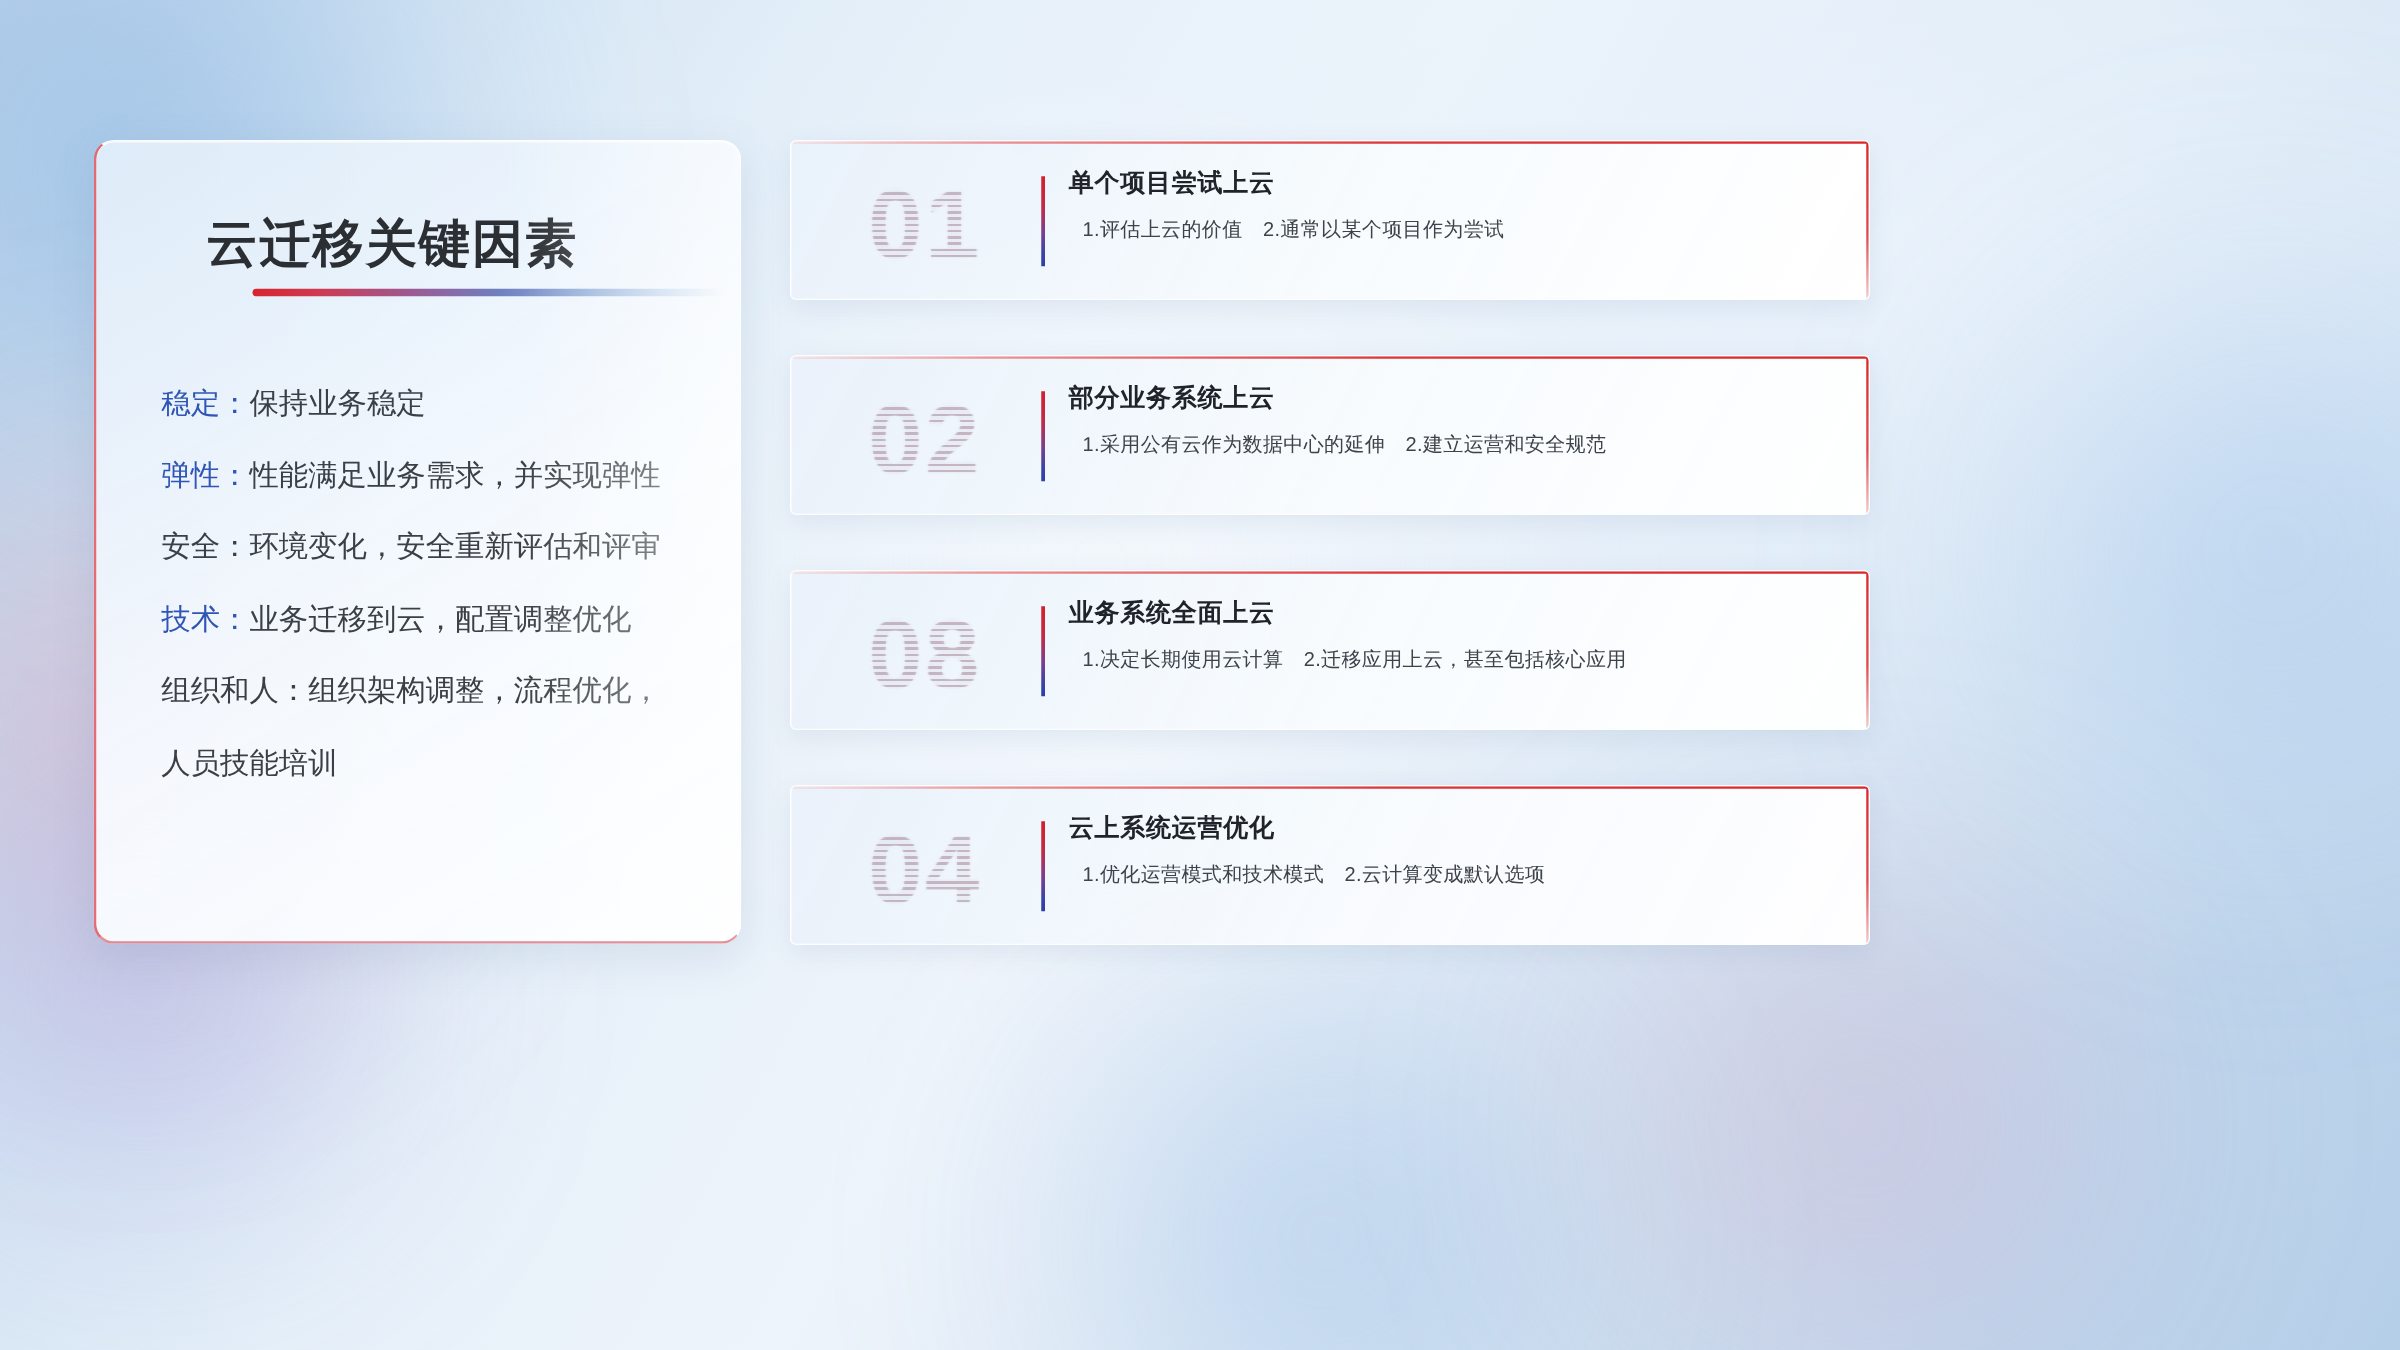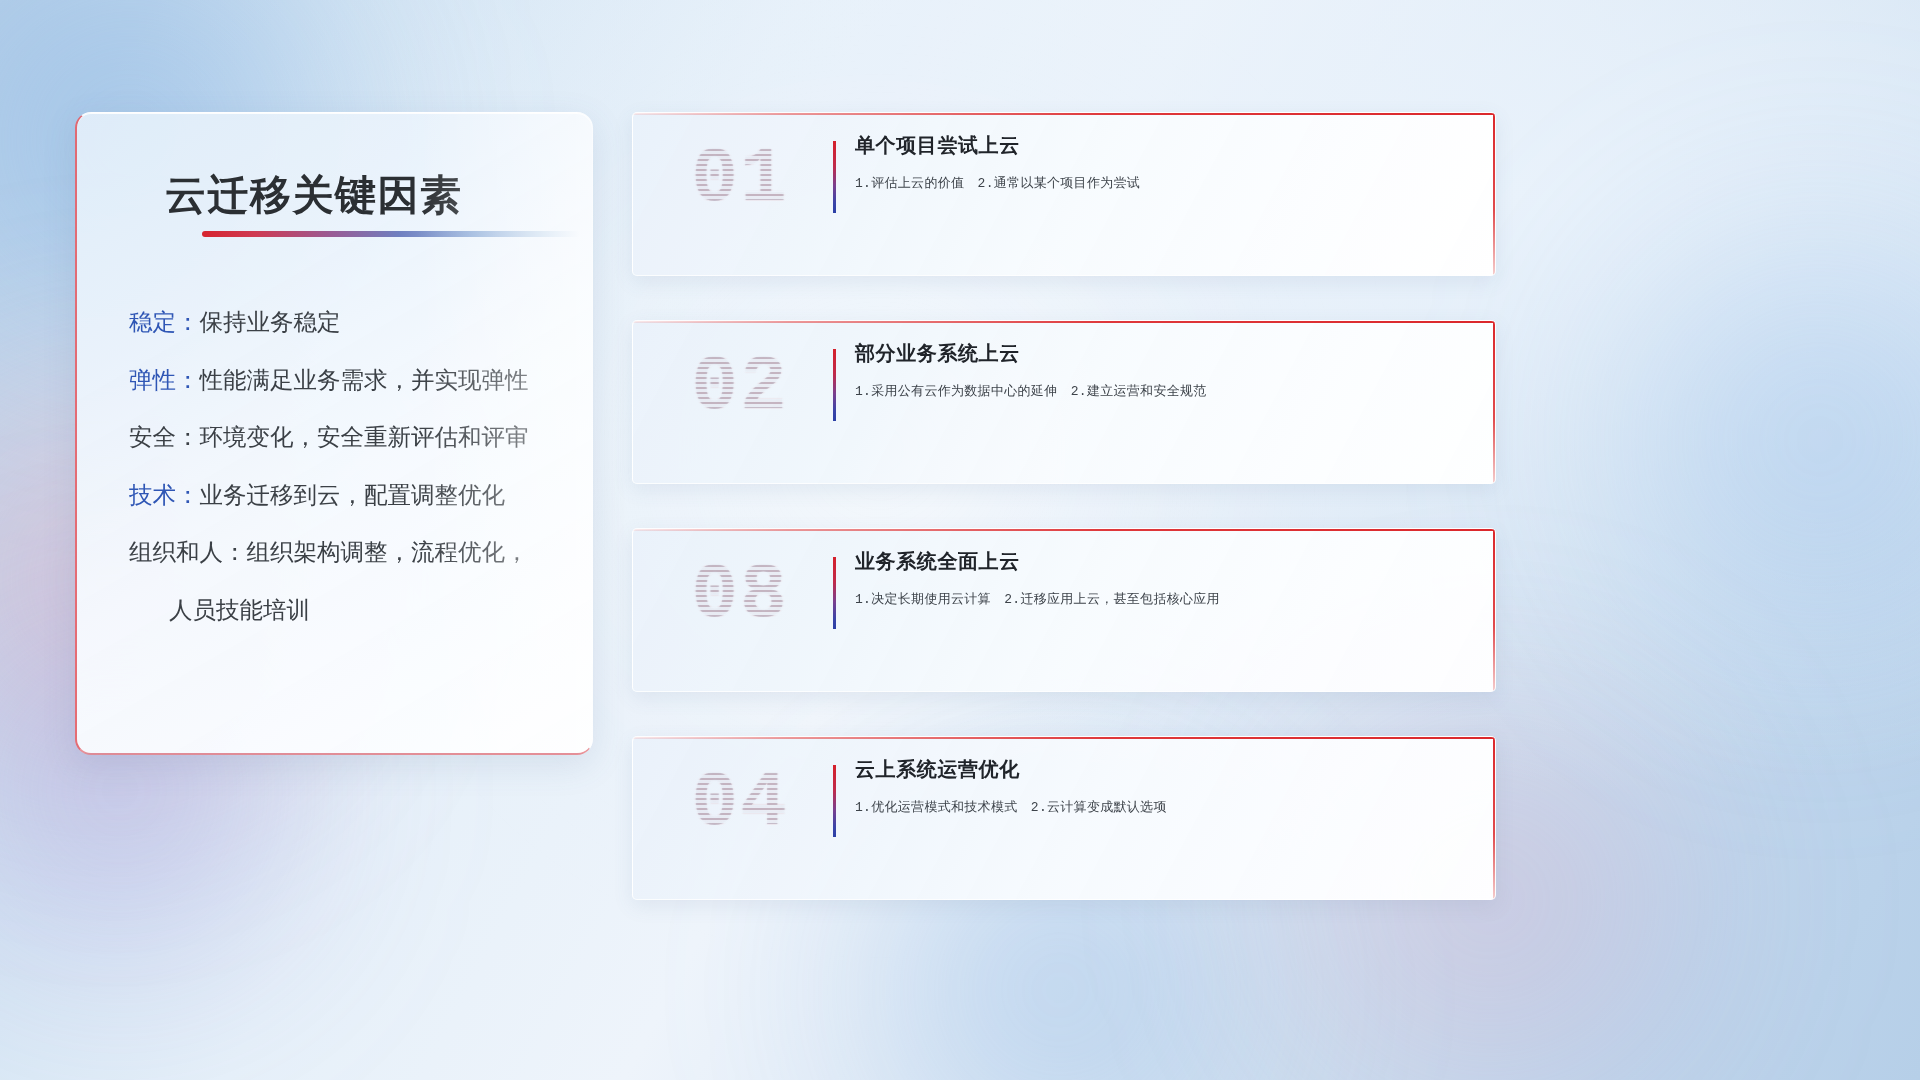--- a/index.html
+++ b/index.html
@@ -75,40 +75,39 @@
     border-radius:3px;
     background:linear-gradient(90deg,#d6242f 0%,#cf3a52 14%,#9a5b94 34%,#6f7fc0 52%,#9ab6dd 72%,#cfe0f1 90%,rgba(223,235,247,0) 100%);
   }
   #left-list{
     position:absolute; left:52px; top:198px; right:24px;
   }
   .factor-row{
     font-size:23.5px; color:#3b4046; line-height:1; margin-bottom:34px;
     white-space:nowrap;
   }
-  .factor-row:last-child{ margin-bottom:0;margin-left:40px; }
+  .factor-row:last-child{ margin-bottom:0; }
   .factor-label{ color:#2f56b5; }
   .factor-label.gray{ color:#3b4046; }
   .factor-text{ color:#3b4046; }
 
   
   #right-cards{ position:absolute; left:632px; top:112px; width:864px; }
   .step-card{
-    position:relative; height:164px; margin-bottom:44px;
+    position:relative; height:128px; margin-bottom:44px;
     border-radius:5px;
     background:linear-gradient(118deg,
         rgba(233,241,250,.92) 0%,
         rgba(240,246,252,.93) 26%,
         rgba(248,251,254,.95) 52%,
         rgba(252,253,255,.96) 76%,
         rgba(255,255,255,.97) 100%);
     border:1px solid rgba(255,255,255,.8);
     box-shadow:0 6px 20px rgba(80,110,150,.10), inset 0 1px 0 rgba(255,255,255,.85);
     overflow:hidden;
-    font-family:Liberation Mono, monospace;
   }
   .step-card:last-child{ margin-bottom:0; }
   .card-topline{
     position:absolute; left:0; right:0; top:0; height:2px;
     background:linear-gradient(90deg, rgba(236,120,120,.15) 0%, rgba(226,70,70,.55) 18%, rgba(221,45,48,.95) 55%, rgba(219,40,44,1) 100%);
   }
   .card-rightline{
     position:absolute; right:0; top:0; bottom:0; width:2px;
     background:linear-gradient(180deg, rgba(219,40,44,1) 0%, rgba(221,55,58,.9) 60%, rgba(226,110,110,.35) 100%);
   }
@@ -125,22 +124,23 @@
   .card-divider{
     position:absolute; left:200px; top:28px; width:2.5px; height:72px;
     background:linear-gradient(180deg,#d5202b 0%,#c02a4a 35%,#7a3f8e 62%,#3a44a8 86%,#2b3fa6 100%);
   }
   .card-body{ position:absolute; left:222px; top:22px; right:26px; }
   .card-title{
     font-size:20px; font-weight:bold; color:#20242a; letter-spacing:.6px;
     line-height:1.2; white-space:nowrap;
   }
   .card-desc{
-    margin-top:15px; font-size:13px; color:#3d434a; letter-spacing:.3px;
+    margin-top:15px; font-size:16px; color:#3d434a; letter-spacing:.3px;
     white-space:nowrap;
+    margin-left:11px;
   }
 </style>
 </head>
 <body>
 
 <div id="bg">
   <div class="bg-base"></div>
   <div class="bg-blob blob-blue-tl"></div>
   <div class="bg-blob blob-white"></div>
   <div class="bg-blob blob-pink-l"></div>

